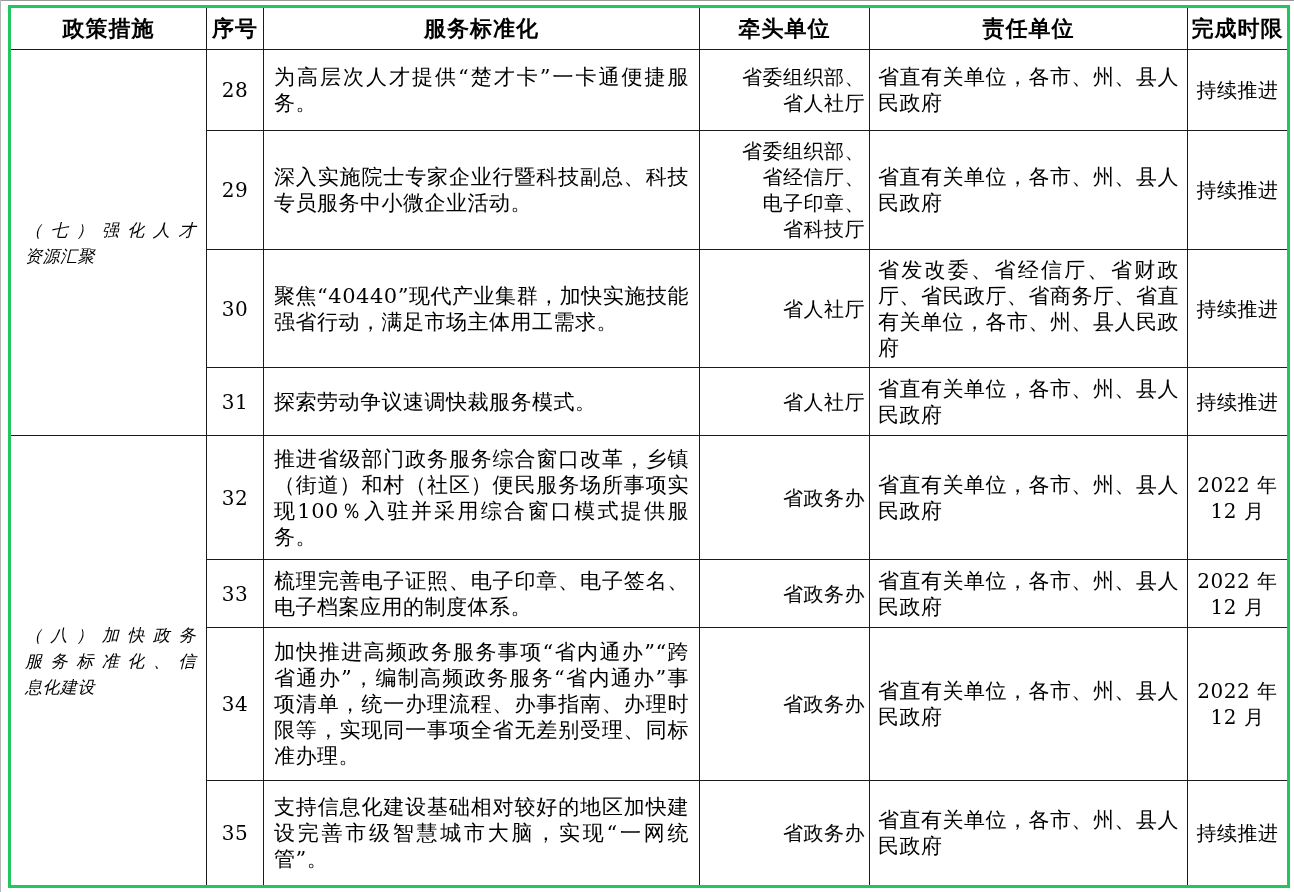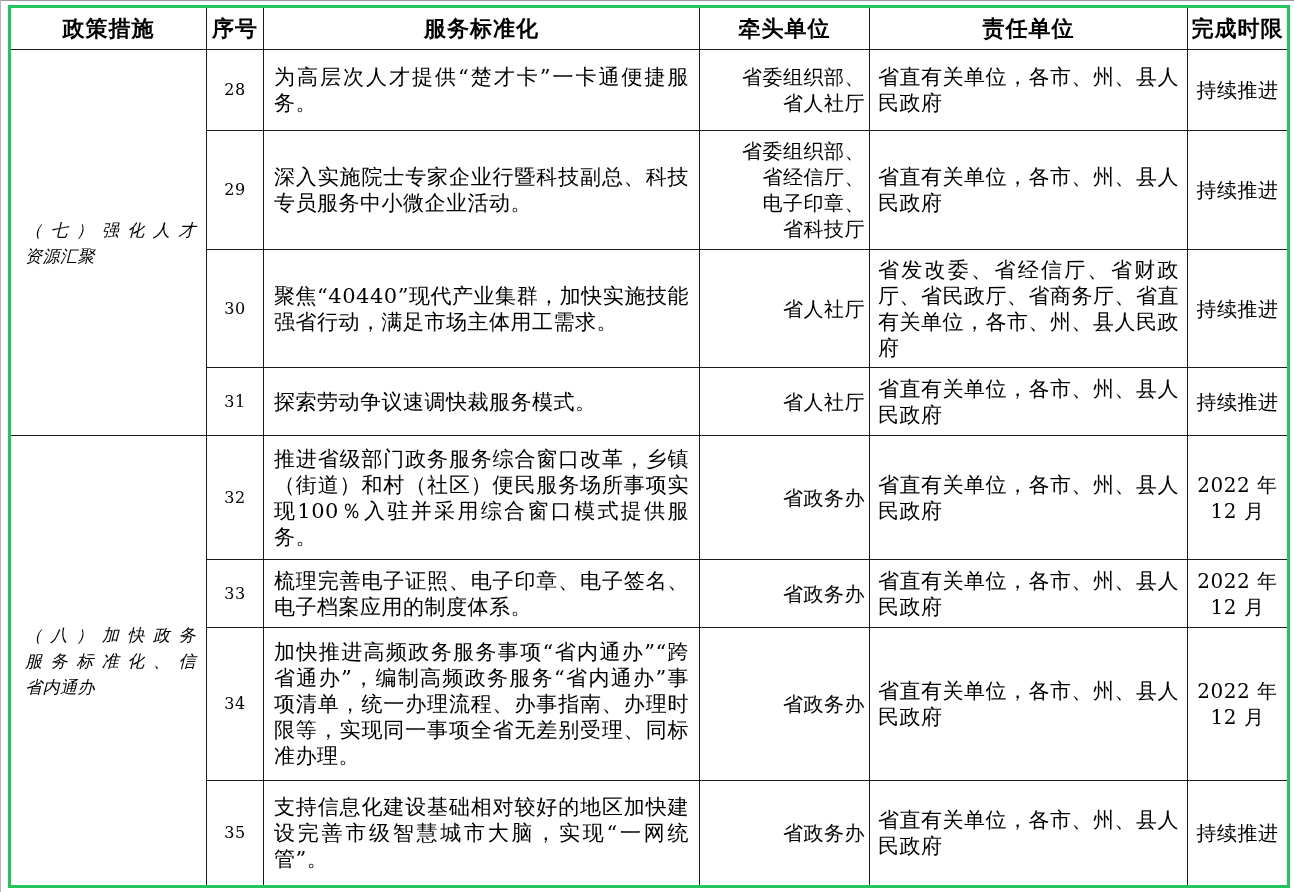--- a/index.html
+++ b/index.html
@@ -54,21 +54,21 @@
   }
   td.c-measure .ln {
     text-align: justify;
     text-align-last: justify;
   }
   td.c-measure .ln:last-child {
     text-align-last: left;
   }
   td.c-no {
     text-align: center;
-    font-size: 16px;
+    font-size: 20px;
     padding: 0;
   }
   td.c-task {
     padding: 0 10px;
     text-align: justify;
     text-align-last: left;
     font-size: 21px;
   }
   td.c-lead {
     text-align: right;
@@ -163,21 +163,21 @@
       <td class="c-resp">省直有关单位，各市、州、县人民政府</td>
       <td class="c-dead">
         <div>持续推进</div>
       </td>
     </tr>
 
     <tr style="height:124px">
       <td class="c-measure" rowspan="4">
         <div class="ln">（八）加快政务</div>
         <div class="ln">服务标准化、信</div>
-        <div class="ln">省内通办</div>
+        <div class="ln">息化建设</div>
       </td>
       <td class="c-no">32</td>
       <td class="c-task">推进省级部门政务服务综合窗口改革，乡镇（街道）和村（社区）便民服务场所事项实现100％入驻并采用综合窗口模式提供服务。</td>
       <td class="c-lead">
         <div>省政务办</div>
       </td>
       <td class="c-resp">省直有关单位，各市、州、县人民政府</td>
       <td class="c-dead">
         <div>2022 年</div>
         <div>12 月</div>

